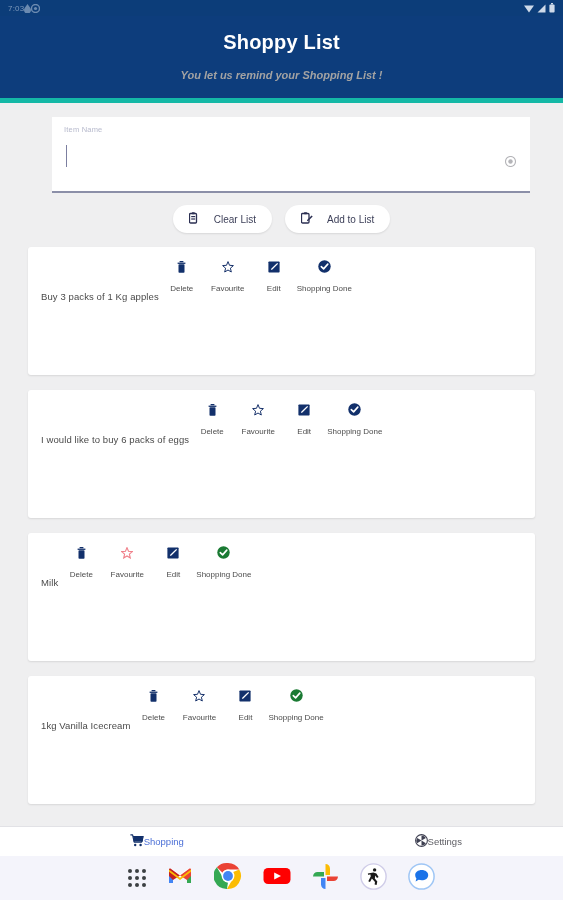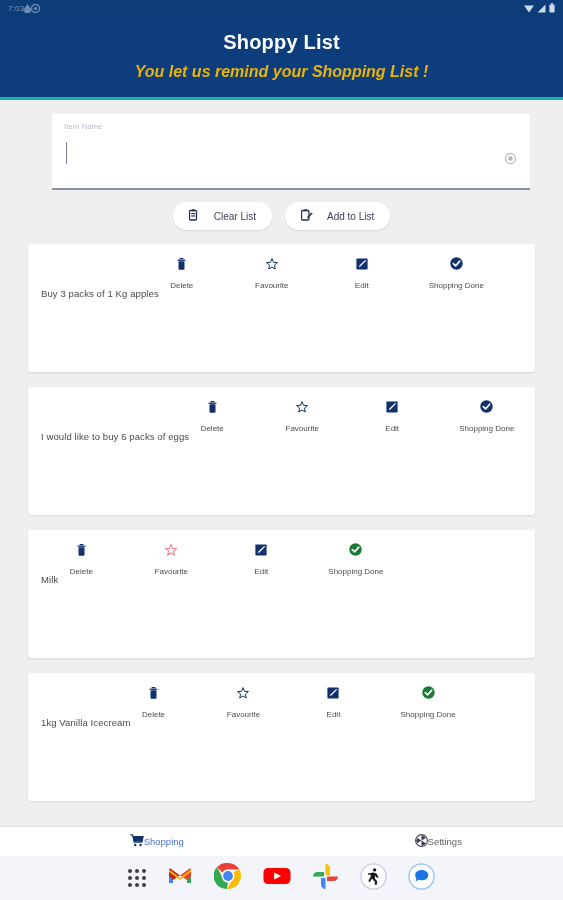--- a/index.html
+++ b/index.html
@@ -26,38 +26,38 @@
   }
   .sb-left { display: flex; align-items: center; }
   .sb-right { margin-left: auto; display: flex; align-items: center; gap: 3px; }
   .sb-ic { opacity: .55; display: block; }
   .sb-ic-r { opacity: .92; display: block; }
   .sb-time { font-size: 8px; color: #c3d2e4; opacity: .6; letter-spacing: .2px; }
 
   
   .appbar {
     background: #0d3d7c;
-    border-bottom: 3px solid #14b8a6;
+    border-bottom: 5px solid #14b8a6;
     padding: 14px 10px 16px;
     text-align: center;
     flex: none;
   }
   .appbar h1 {
     color: #ffffff;
     font-size: 20px;
     font-weight: bold;
     letter-spacing: .2px;
     line-height: 1.2;
   }
   .appbar .sub {
-    color: #eab308;
-    font-size: 16px;
+    color: #a3a3a3;
+    font-size: 11px;
     font-style: italic;
     font-weight: bold;
-    margin-top: 8px;
+    margin-top: 15px;
     line-height: 1.2;
   }
 
   
   .body {
     flex: 1 1 auto;
     overflow: hidden;
     padding: 0 0 4px;
   }
 
@@ -124,21 +124,20 @@
   .card-divider {
     height: 1px;
     background: #e4e4e8;
     margin-top: 21px;
   }
   .card-actions {
     display: flex;
     align-items: flex-start;
     margin-top: 12px;
     position: relative;
-    gap: 44px;
   }
   .act {
     display: flex; flex-direction: column; align-items: center;
     cursor: pointer;
     width: 46px;
   }
   .act .lbl {
     font-size: 8px;
     color: #4c4c4c;
     margin-top: 7px;

